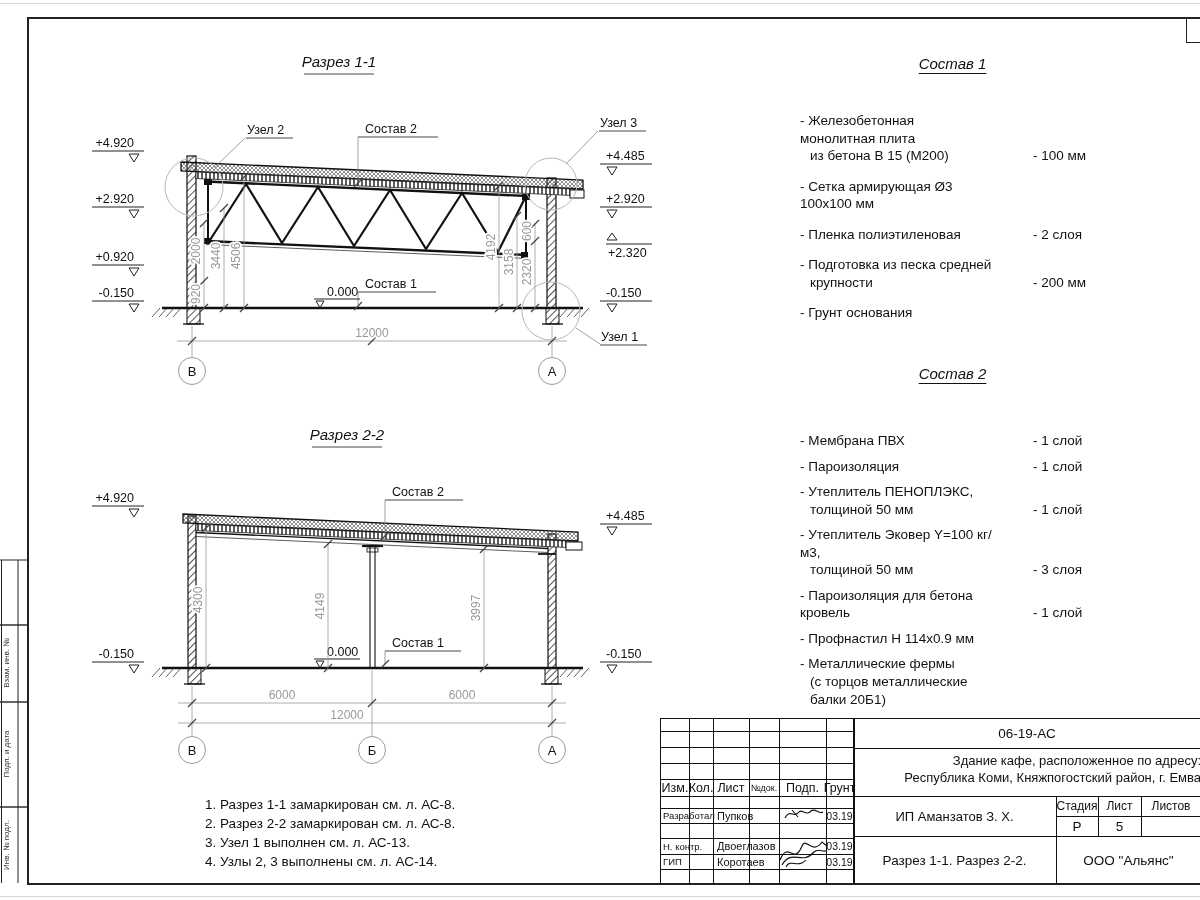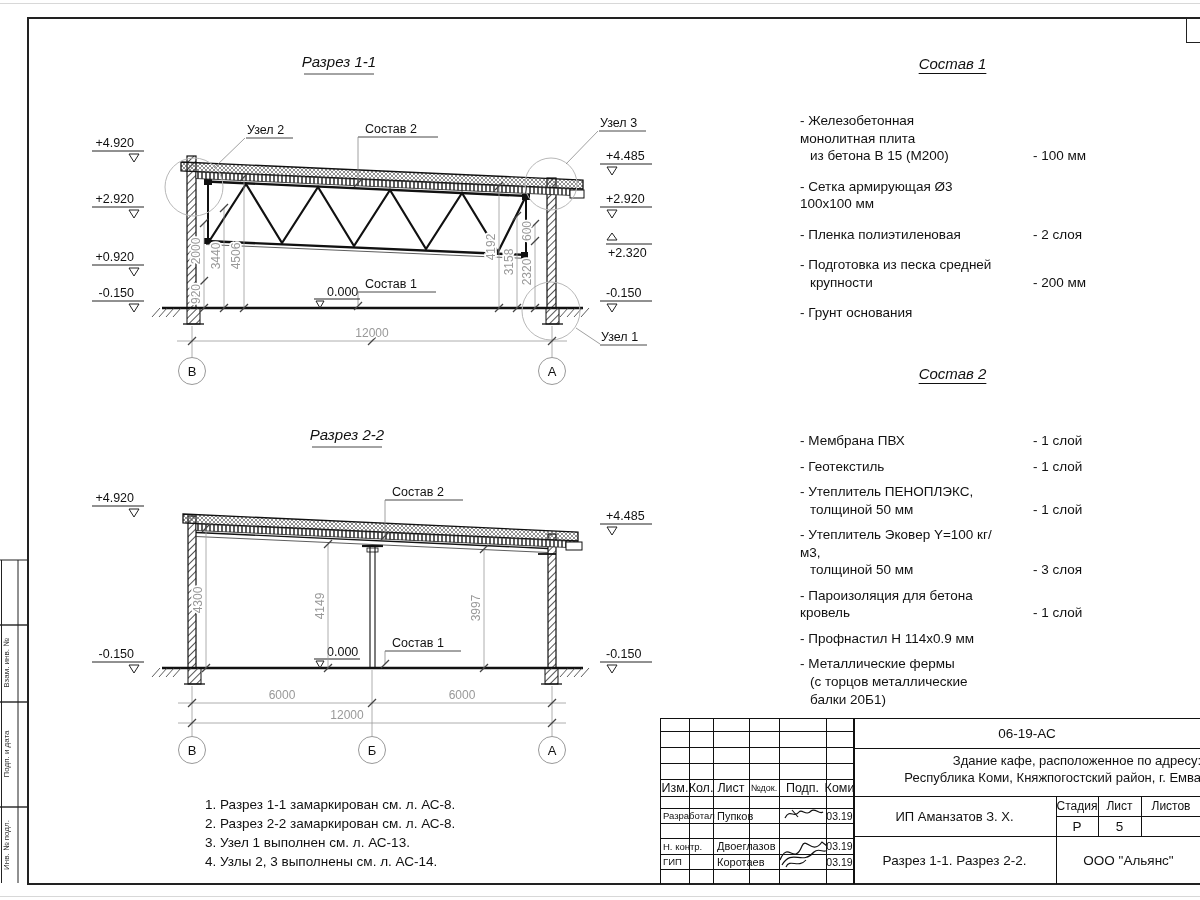--- a/index.html
+++ b/index.html
@@ -397,21 +397,21 @@
   </div>
 </div>
 
 <div class="sostav" id="sostav2-block" style="left:800px;top:365px;">
   <div class="sostav-title">Состав 2</div>
   <div class="s-item">
     <div class="s-name"><span>- Мембрана ПВХ</span><span class="s-l2"></span></div>
     <div class="s-val">- 1 слой</div>
   </div>
   <div class="s-item">
-    <div class="s-name"><span>- Геотекстиль</span><span class="s-l2"></span></div>
+    <div class="s-name"><span>- Пароизоляция</span><span class="s-l2"></span></div>
     <div class="s-val">- 1 слой</div>
   </div>
   <div class="s-item">
     <div class="s-name"><span>- Утеплитель ПЕНОПЛЭКС,</span><span class="s-l2">толщиной 50 мм</span></div>
     <div class="s-val">- 1 слой</div>
   </div>
   <div class="s-item">
     <div class="s-name"><span>- Утеплитель Эковер Y=100 кг/м3,</span><span class="s-l2">толщиной 50 мм</span></div>
     <div class="s-val">- 3 слоя</div>
   </div>
@@ -473,21 +473,21 @@
 
   <div class="h" style="top:29px;left:192px;width:348px"></div>
   <div class="h" style="top:97px;left:395px;width:145px"></div>
   <div class="h" style="top:117px;left:192px;width:348px;height:1.4px"></div>
 
   <div class="cell" style="left:0;top:60px;width:28px;height:17px">Изм.</div>
   <div class="cell" style="left:28px;top:60px;width:24px;height:17px">Кол.</div>
   <div class="cell" style="left:52px;top:60px;width:36px;height:17px">Лист</div>
   <div class="cell" style="left:88px;top:60px;width:30px;height:17px;font-size:9px">№док.</div>
   <div class="cell" style="left:118px;top:60px;width:47px;height:17px">Подп.</div>
-  <div class="cell" style="left:165px;top:60px;width:27px;height:17px">Коми</div>
+  <div class="cell" style="left:165px;top:60px;width:27px;height:17px">Грунт</div>
 
   <div class="cell left" style="left:2px;top:89px;width:50px;height:15px;font-size:9.5px">Разработал</div>
   <div class="cell left" style="left:56px;top:89px;width:60px;height:15px;font-size:11px">Пупков</div>
   <div class="cell" style="left:165px;top:89px;width:27px;height:15px;font-size:10.5px">03.19</div>
   <div class="cell left" style="left:2px;top:119px;width:50px;height:16px;font-size:9.5px">Н. контр.</div>
   <div class="cell left" style="left:56px;top:119px;width:62px;height:16px;font-size:11px">Двоеглазов</div>
   <div class="cell" style="left:165px;top:119px;width:27px;height:16px;font-size:10.5px">03.19</div>
   <div class="cell left" style="left:2px;top:135px;width:50px;height:15px;font-size:9.5px">ГИП</div>
   <div class="cell left" style="left:56px;top:135px;width:62px;height:15px;font-size:11px">Коротаев</div>
   <div class="cell" style="left:165px;top:135px;width:27px;height:15px;font-size:10.5px">03.19</div>

